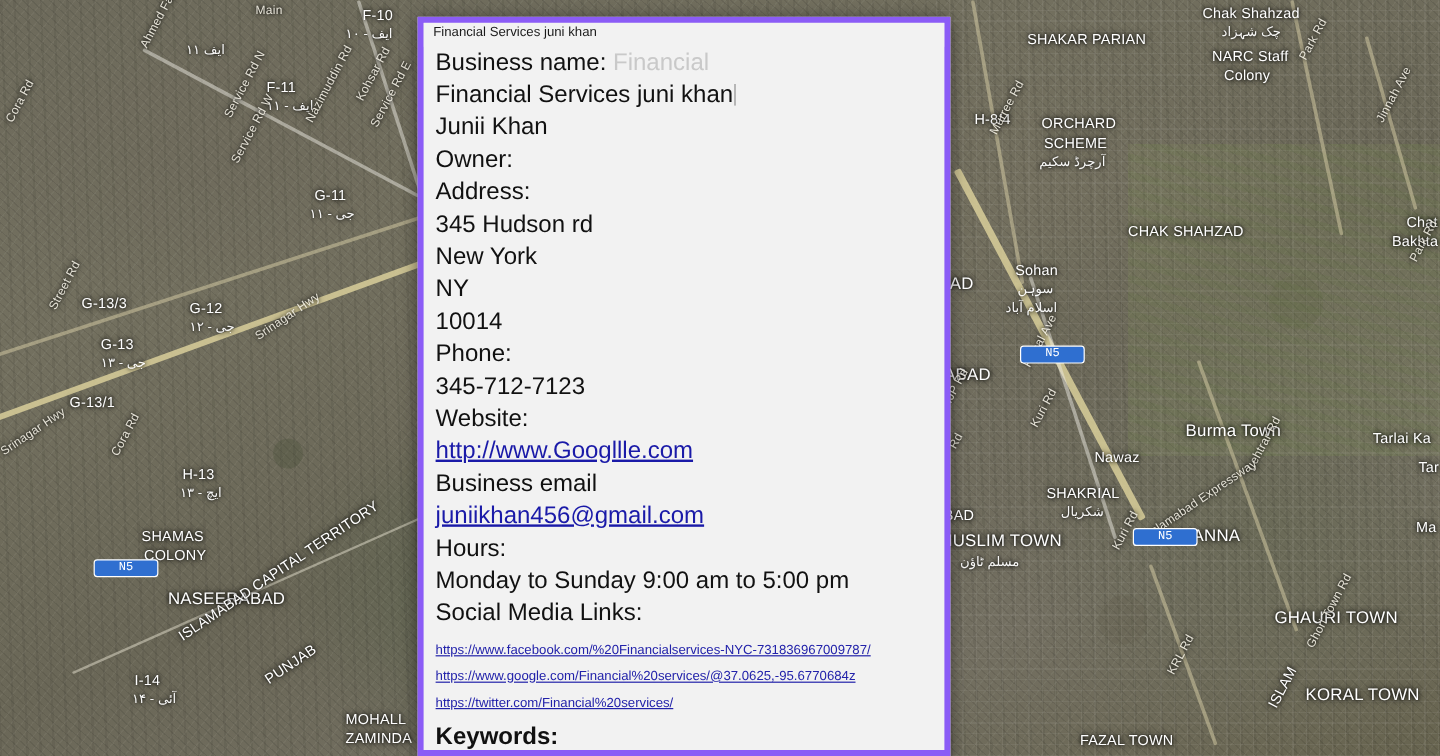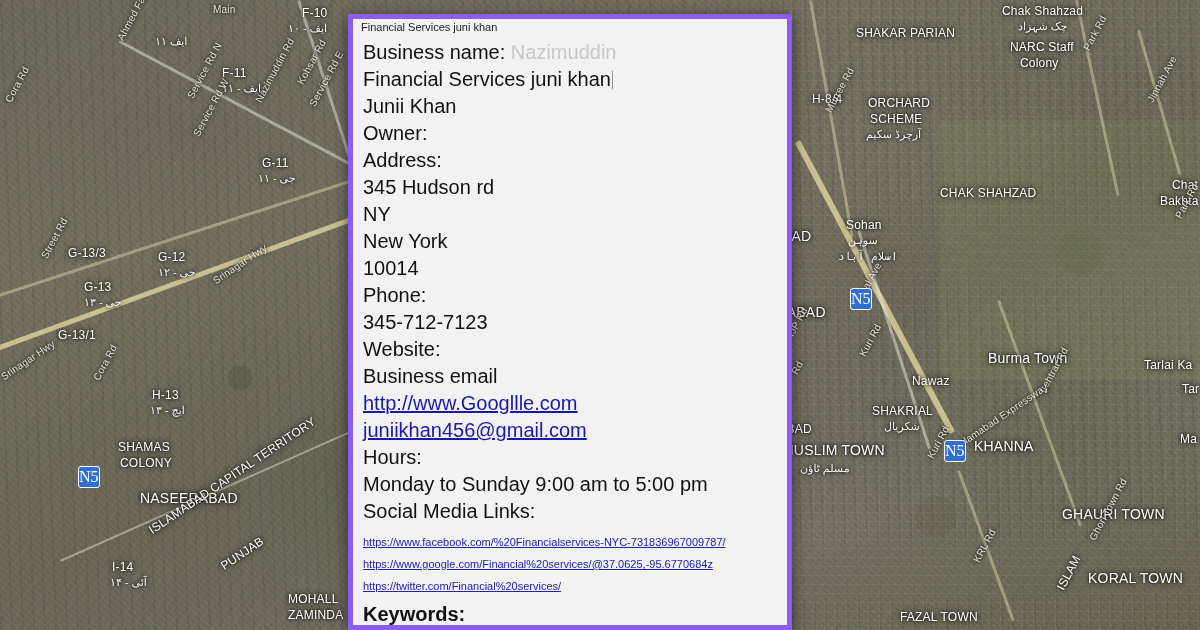--- a/index.html
+++ b/index.html
@@ -104,25 +104,25 @@
   .lbl.rd {
     font-size: 10px;
     color: #f2efe4;
     opacity: .9;
   }
 
   .shield {
     position: absolute;
     background: #2f6fd0;
     color: #fff;
-    font-size: 16px;
-    padding: 1px 0;
+    font-size: 10px;
+    padding: 1px 20px;
     border-radius: 3px;
     border: 1px solid #fff;
-    font-family: Liberation Serif, serif;
+    font-family: Liberation Mono, monospace;
   }
 
   
   #infowindow {
     position: absolute;
     left: 348px;
     top: 14px;
     width: 444px;
     height: 616px;
     background: #f2f2f2;
@@ -261,21 +261,21 @@
       <div class="lbl m" style="left: 1002px; top: 4px;">Chak Shahzad</div>
       <div class="lbl urdu" style="left: 1018px; top: 20px;">چک شہزاد</div>
       <div class="lbl m" style="left: 940px; top: 186px;">CHAK SHAHZAD</div>
       <div class="lbl m" style="left: 1172px; top: 178px;">Chat</div>
       <div class="lbl m" style="left: 1160px; top: 194px;">Bakhta</div>
       <div class="lbl m" style="left: 868px; top: 96px;">ORCHARD</div>
       <div class="lbl m" style="left: 870px; top: 112px;">SCHEME</div>
       <div class="lbl urdu" style="left: 866px; top: 128px;">آرچرڈ سکیم</div>
       <div class="lbl m" style="left: 846px; top: 218px;">Sohan</div>
       <div class="lbl urdu" style="left: 848px; top: 234px;">سوہن</div>
-      <div class="lbl urdu" style="left: 838px; top: 250px; font-family: Liberation Mono, monospace;">اسلام آباد</div>
+      <div class="lbl urdu" style="left: 838px; top: 250px;">اسلام آباد</div>
       <div class="lbl l" style="left: 988px; top: 350px;">Burma Town</div>
       <div class="lbl m" style="left: 1144px; top: 358px;">Tarlai Ka</div>
       <div class="lbl m" style="left: 1182px; top: 382px;">Tar</div>
       <div class="lbl m" style="left: 912px; top: 374px;">Nawaz</div>
       <div class="lbl m" style="left: 872px; top: 404px;">SHAKRIAL</div>
       <div class="lbl urdu" style="left: 884px; top: 420px;">شکریال</div>
       <div class="lbl l" style="left: 974px; top: 438px;">KHANNA</div>
       <div class="lbl m" style="left: 1180px; top: 432px;">Ma</div>
       <div class="lbl l" style="left: 1062px; top: 506px;">GHAURI TOWN</div>
       <div class="lbl l" style="left: 1088px; top: 570px;">KORAL TOWN</div>
@@ -303,45 +303,45 @@
 </div>
 
 <div id="infowindow">
 
   <div class="titlebar">Financial Services juni khan</div>
 
   <div class="body">
 
     <div class="row">
       <span>Business name:</span>
-      <span class="ghost">Nazimuddin</span>
+      <span class="ghost">Financial</span>
     </div>
 
     <div class="row">
       <span>Financial Services juni khan</span><span class="caret"></span>
     </div>
 
     <div class="row">Junii Khan</div>
     <div class="row">Owner:</div>
 
     <div class="row">Address:</div>
     <div class="row">345 Hudson rd</div>
+    <div class="row">New York</div>
     <div class="row"> NY</div>
-    <div class="row">New York</div>
     <div class="row">10014</div>
 
     <div class="row">Phone:</div>
     <div class="row">345-712-7123</div>
 
     <div class="row">Website:</div>
-    <div class="row">Business email</div>
-
     <div class="row">
       <a class="link" href="#">http://www.Googllle.com</a>
     </div>
+
+    <div class="row">Business email</div>
     <div class="row">
       <a class="link" href="#">juniikhan456@gmail.com</a>
     </div>
 
     <div class="row">Hours:</div>
     <div class="row">Monday to Sunday 9:00 am to 5:00 pm</div>
 
     <div class="row">Social Media Links:</div>
 
     <div class="sociallinks" id="social-links">

